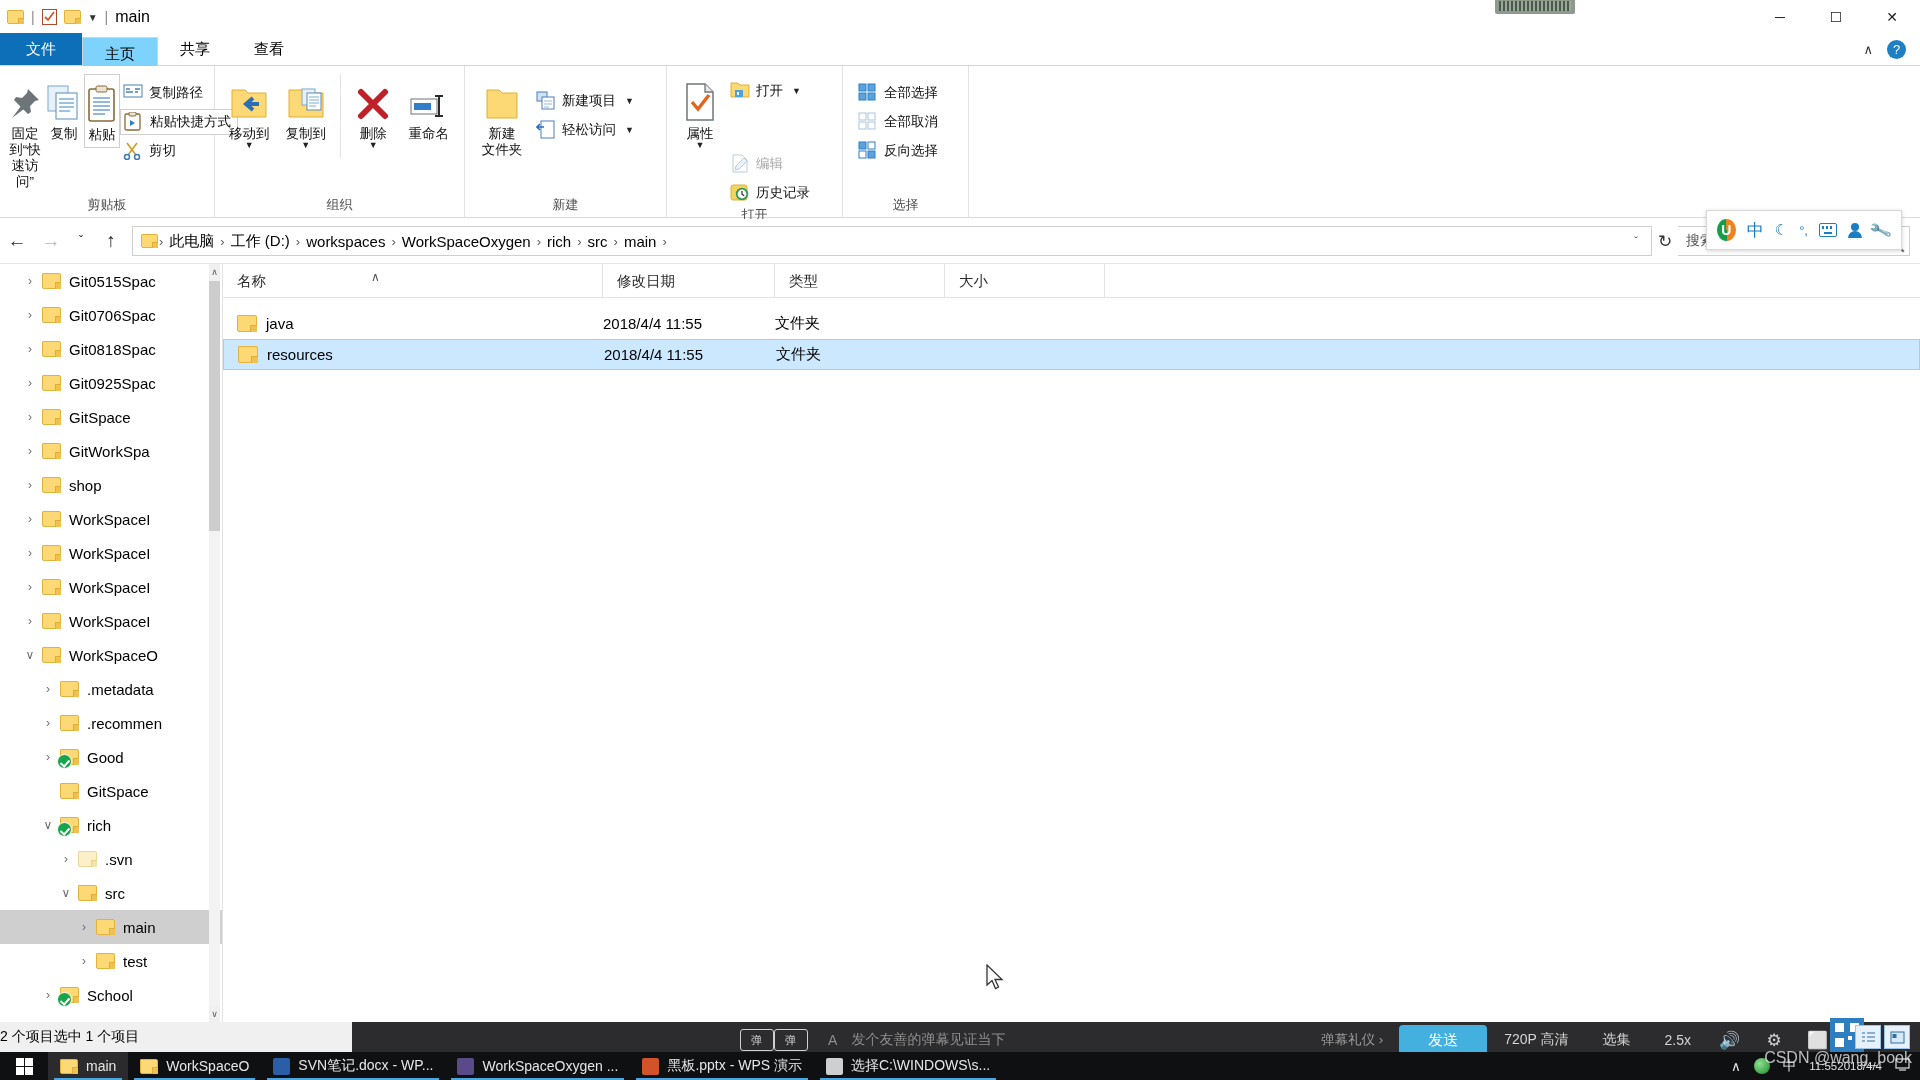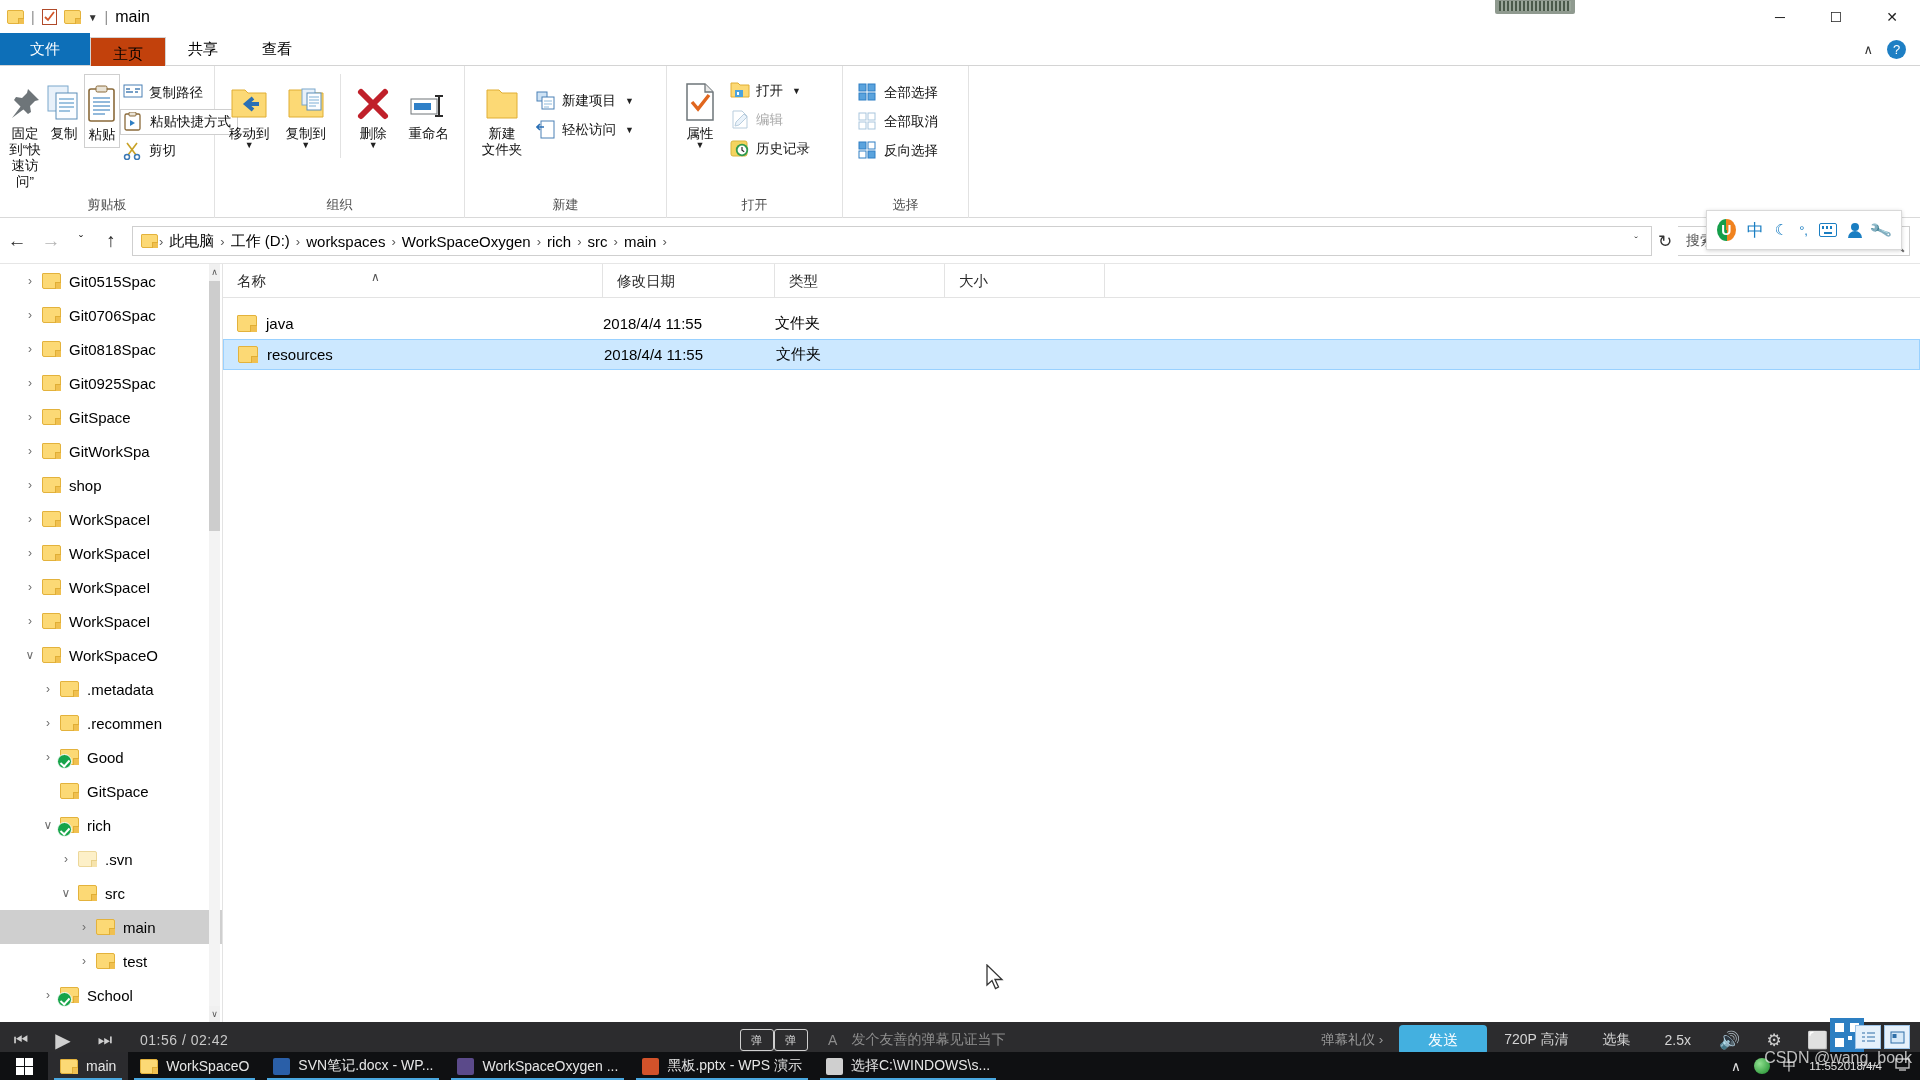--- a/index.html
+++ b/index.html
@@ -26,41 +26,41 @@
     background: repeating-linear-gradient(90deg,#4a5a4a 0 2px, #9aa79a 2px 4px); }
   .f-ico { position:relative; display:inline-block; background:#fcd975; border:1px solid #e3b23c; border-radius:1px 2px 2px 2px; }
   .f-ico:after { content:""; position:absolute; right:-1px; bottom:-1px; width:32%; height:42%;
      background:#f0c050; border-left:1px solid #e0ae35; border-top:1px solid #e0ae35; }
   .f-ico.pale { background:#fdf0c8; border-color:#ecd79a; }
   .f-ico.pale:after { background:#f6e3ac; border-color:#e8d089; }
 
   
   .tabbar { position:absolute; left:0; top:34px; width:1920px; height:32px; background:#fff; border-bottom:1px solid #d4d4d4; display:flex; align-items:flex-end; }
   .tab { height:32px; line-height:32px; padding:0 22px; font-size:15px; color:#000; cursor:default; }
-  .tab.file { background:#0d6fb8; color:#fff; font-weight:normal; width:90px; padding:0; text-align:center;margin-top:28px; }
-  .tab.active { background:#c2410c; border:1px solid #d4d4d4; border-bottom-color:#fff; position:relative; top:4px; }
+  .tab.file { background:#0d6fb8; color:#fff; font-weight:normal; width:82px; padding:0; text-align:center;margin-top:28px; }
+  .tab.active { background:#7dd3fc; border:1px solid #d4d4d4; border-bottom-color:#fff; position:relative; top:4px; }
   .tabbar .right { margin-left:auto; display:flex; align-items:center; gap:14px; padding-right:14px; height:32px; }
   .chev-up { color:#333; font-size:13px; }
   .help-ico { width:19px; height:19px; border-radius:50%; background:#1e7fc4; color:#fff; font-size:13px; line-height:19px; text-align:center; }
 
   
   .ribbon { position:absolute; left:0; top:66px; width:1920px; height:152px; background:#fff; border-bottom:1px solid #d9d9d9; }
   .rgroups { display:flex; height:152px; align-items:stretch; }
   .rgroup { position:relative; display:flex; flex-direction:column; border-right:1px solid #e2e2e2; padding:4px 0 0 0; }
   .rgroup > .items { flex:1; display:flex; align-items:flex-start; padding:4px 6px 0 6px; }
   .rgroup > .glabel { height:22px; line-height:18px; text-align:center; font-size:13px; color:#4d4d4d; }
 
   .big { width:74px; display:flex; flex-direction:column; align-items:center; padding:4px 2px; }
   .big .bi { height:44px; display:flex; align-items:flex-end; justify-content:center; }
   .big .bl { margin-top:4px; font-size:13.5px; line-height:16px; text-align:center; color:#111; }
   .big.sel { background:#fff; border:1px solid #cfcfcf; }
 
   .smalls { display:flex; flex-direction:column; gap:3px; padding-top:4px; }
   .small { display:flex; align-items:center; gap:6px; height:26px; padding:0 6px 0 3px; font-size:13.5px; color:#111; white-space:nowrap; }
-  .small.dim { color:#a9a9a9; }
+  .small.dim { color:#a9a9a9;margin-top:44px; }
   .small.boxed { background:#fff; border:1px solid #cfcfcf; }
   .caret { font-size:9px; color:#222; margin-left:3px; }
   .caret-b { font-size:9px; color:#222; line-height:6px; }
 
   
   .ic { width:20px; height:20px; position:relative; display:inline-block; flex:0 0 20px; }
 
   
   .navbar { position:absolute; left:0; top:219px; width:1920px; height:44px; background:#fff; display:flex; align-items:center; }
   .navbtn { width:34px; height:32px; display:flex; align-items:center; justify-content:center; font-size:19px; color:#2b2b2b; }
@@ -729,20 +729,24 @@
     <div class="pico">🔊</div>
     <div class="pico">⚙</div>
     <div class="pico">⬜</div>
     <div class="pico" style="width:40px"></div>
     <div class="pico" style="width:40px"></div>
   </div>
   <div class="qrcode">
       <i></i>
     </div>
 
+  <div class="statusmask">
+    <span class="s1">2 个项目</span>
+    <span class="s2">选中 1 个项目</span>
+  </div>
   <div style="position:absolute; right:10px; top:1022px; height:30px; display:flex; align-items:center; gap:3px; z-index:27">
     <div class="vmode">
       <svg width="15" height="13" viewBox="0 0 15 13">
           <g stroke="#2f6fa8" stroke-width="1.2">
             <path d="M1 2h3M6 2h8M1 6h3M6 6h8M1 10h3M6 10h8"></path>
           </g>
         </svg>
     </div>
     <div class="vmode">
       <svg width="15" height="13" viewBox="0 0 15 13">

